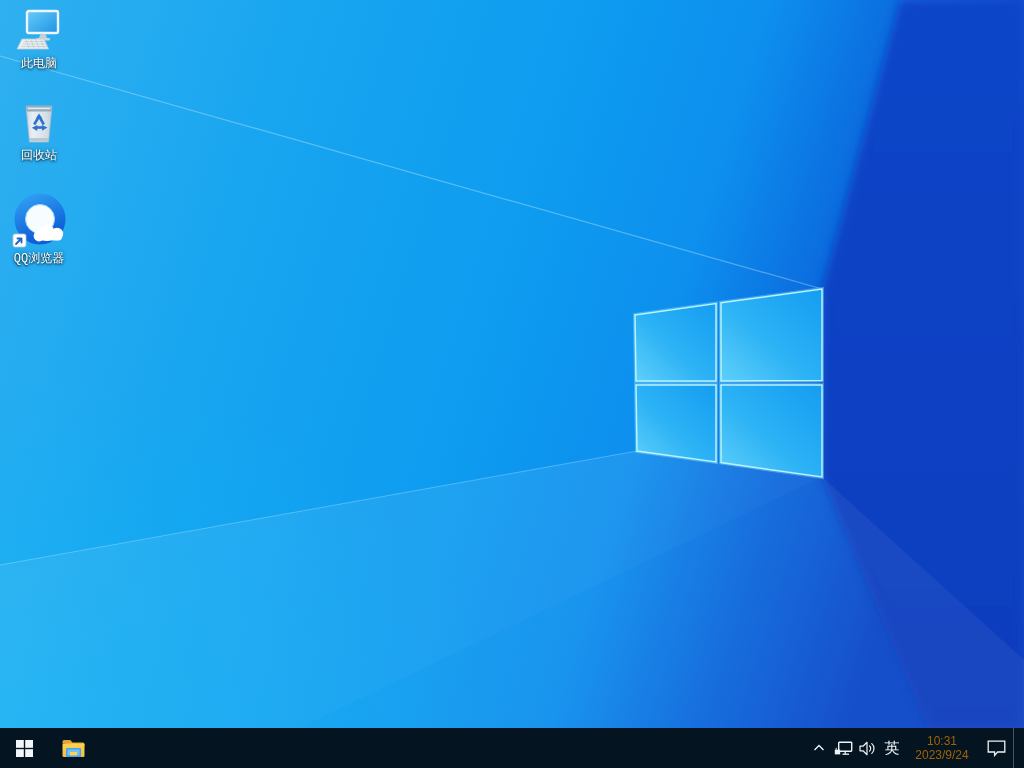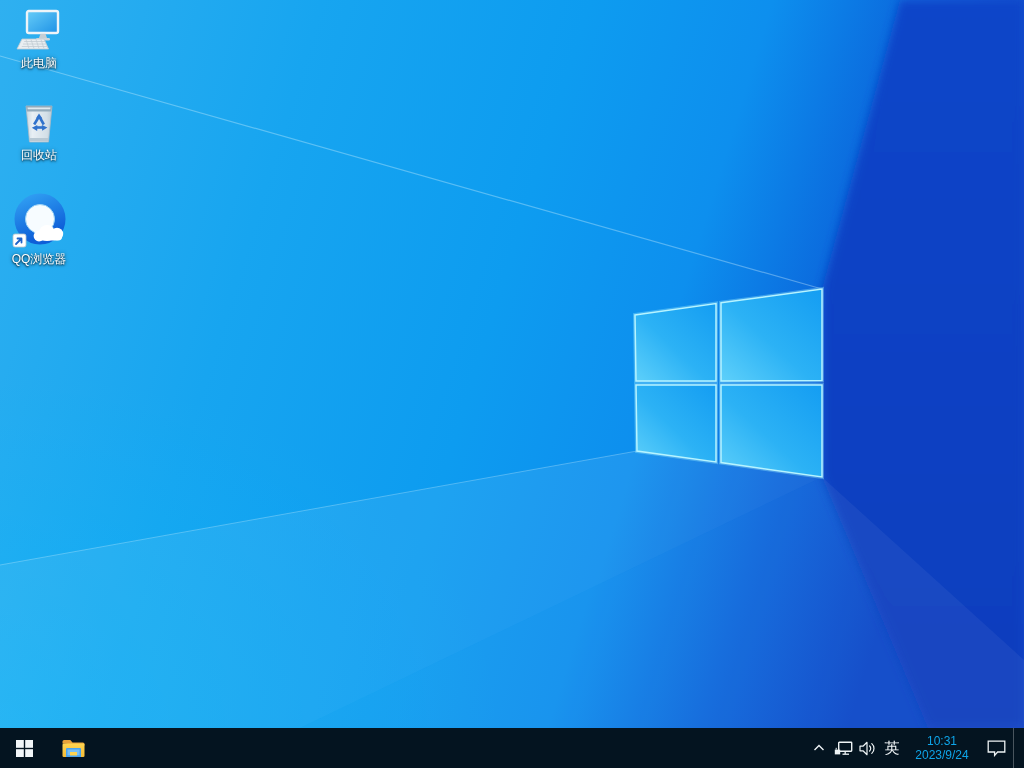--- a/index.html
+++ b/index.html
@@ -17,39 +17,39 @@
     display:flex;flex-direction:column;align-items:center;gap:3px;
     cursor:default;
   }
   .dicon .dlabel{
     font-size:12px;line-height:14px;color:#ffffff;text-align:center;
     text-shadow:0 1px 2px rgba(0,0,0,.85),0 0 4px rgba(0,0,0,.45);
     white-space:nowrap;
   }
   .dicon-1{top:9px;}
   .dicon-2{top:101px;}
-  .dicon-3{top:193px;}
+  .dicon-3{top:193px;font-family:Liberation Mono, monospace;}
   
   .taskbar{
     position:absolute;left:0;bottom:0;width:1024px;height:40px;
     background:#041420;display:flex;align-items:stretch;z-index:5;
   }
   .tbtn{
     background:none;border:none;margin:0;padding:0;
     display:flex;align-items:center;justify-content:center;height:40px;
   }
   .start-btn{width:48px;}
   .explorer-btn{width:50px;}
   .tray{margin-left:auto;display:flex;align-items:stretch;}
   .traybtn{padding:0;}
   .w24{width:24px;} .w26{width:26px;} .w34{width:34px;}
   .lang-text{font-size:15px;color:#f2f6f8;line-height:40px;}
   .clock{
     width:74px;flex-direction:column;justify-content:center;gap:1px;
-    color:#0ea5e9;font-size:12px;line-height:13px;text-align:right;
+    color:#a16207;font-size:12px;line-height:13px;text-align:right;
   }
   .clock span{display:block;}
   .show-desktop{
     width:11px;border-left:1px solid rgba(255,255,255,0.28);
     box-sizing:border-box;
   }
 </style>
 </head>
 <body>
 

